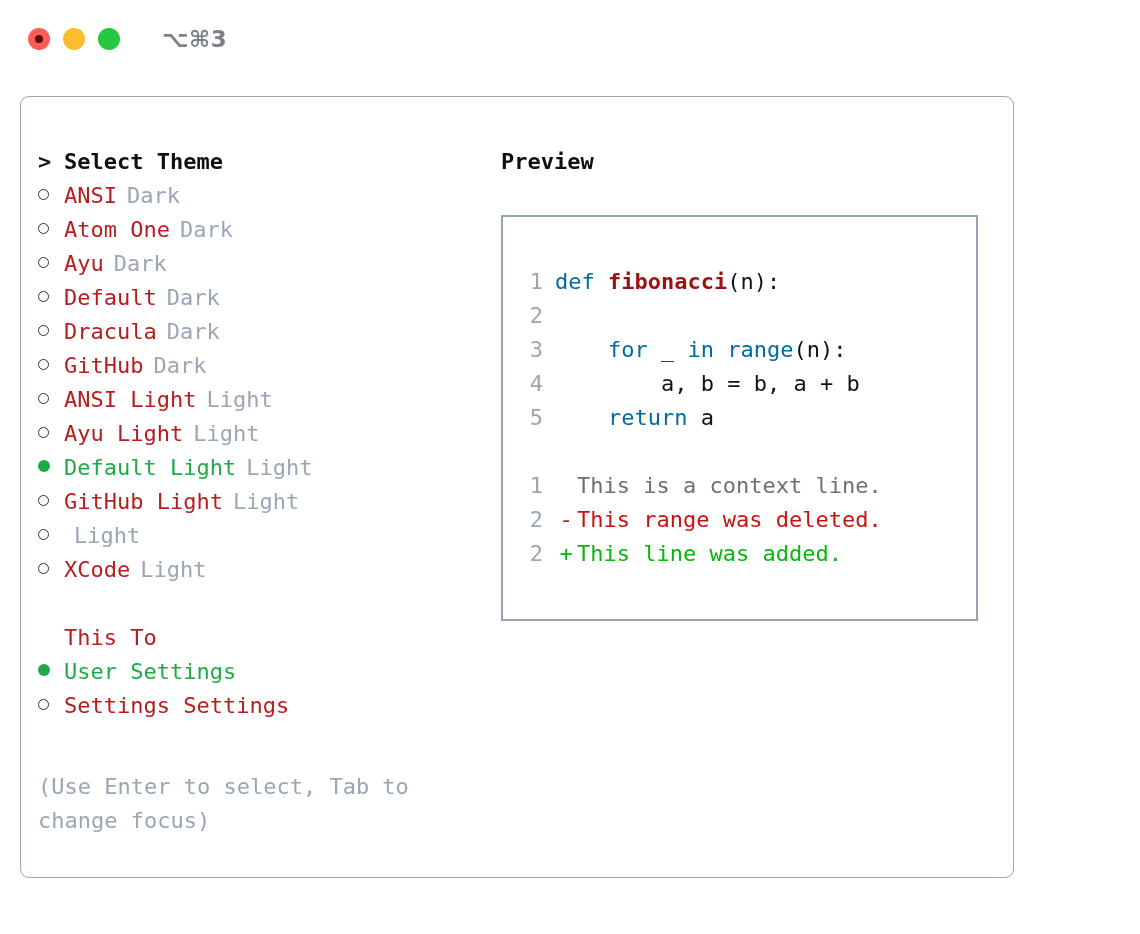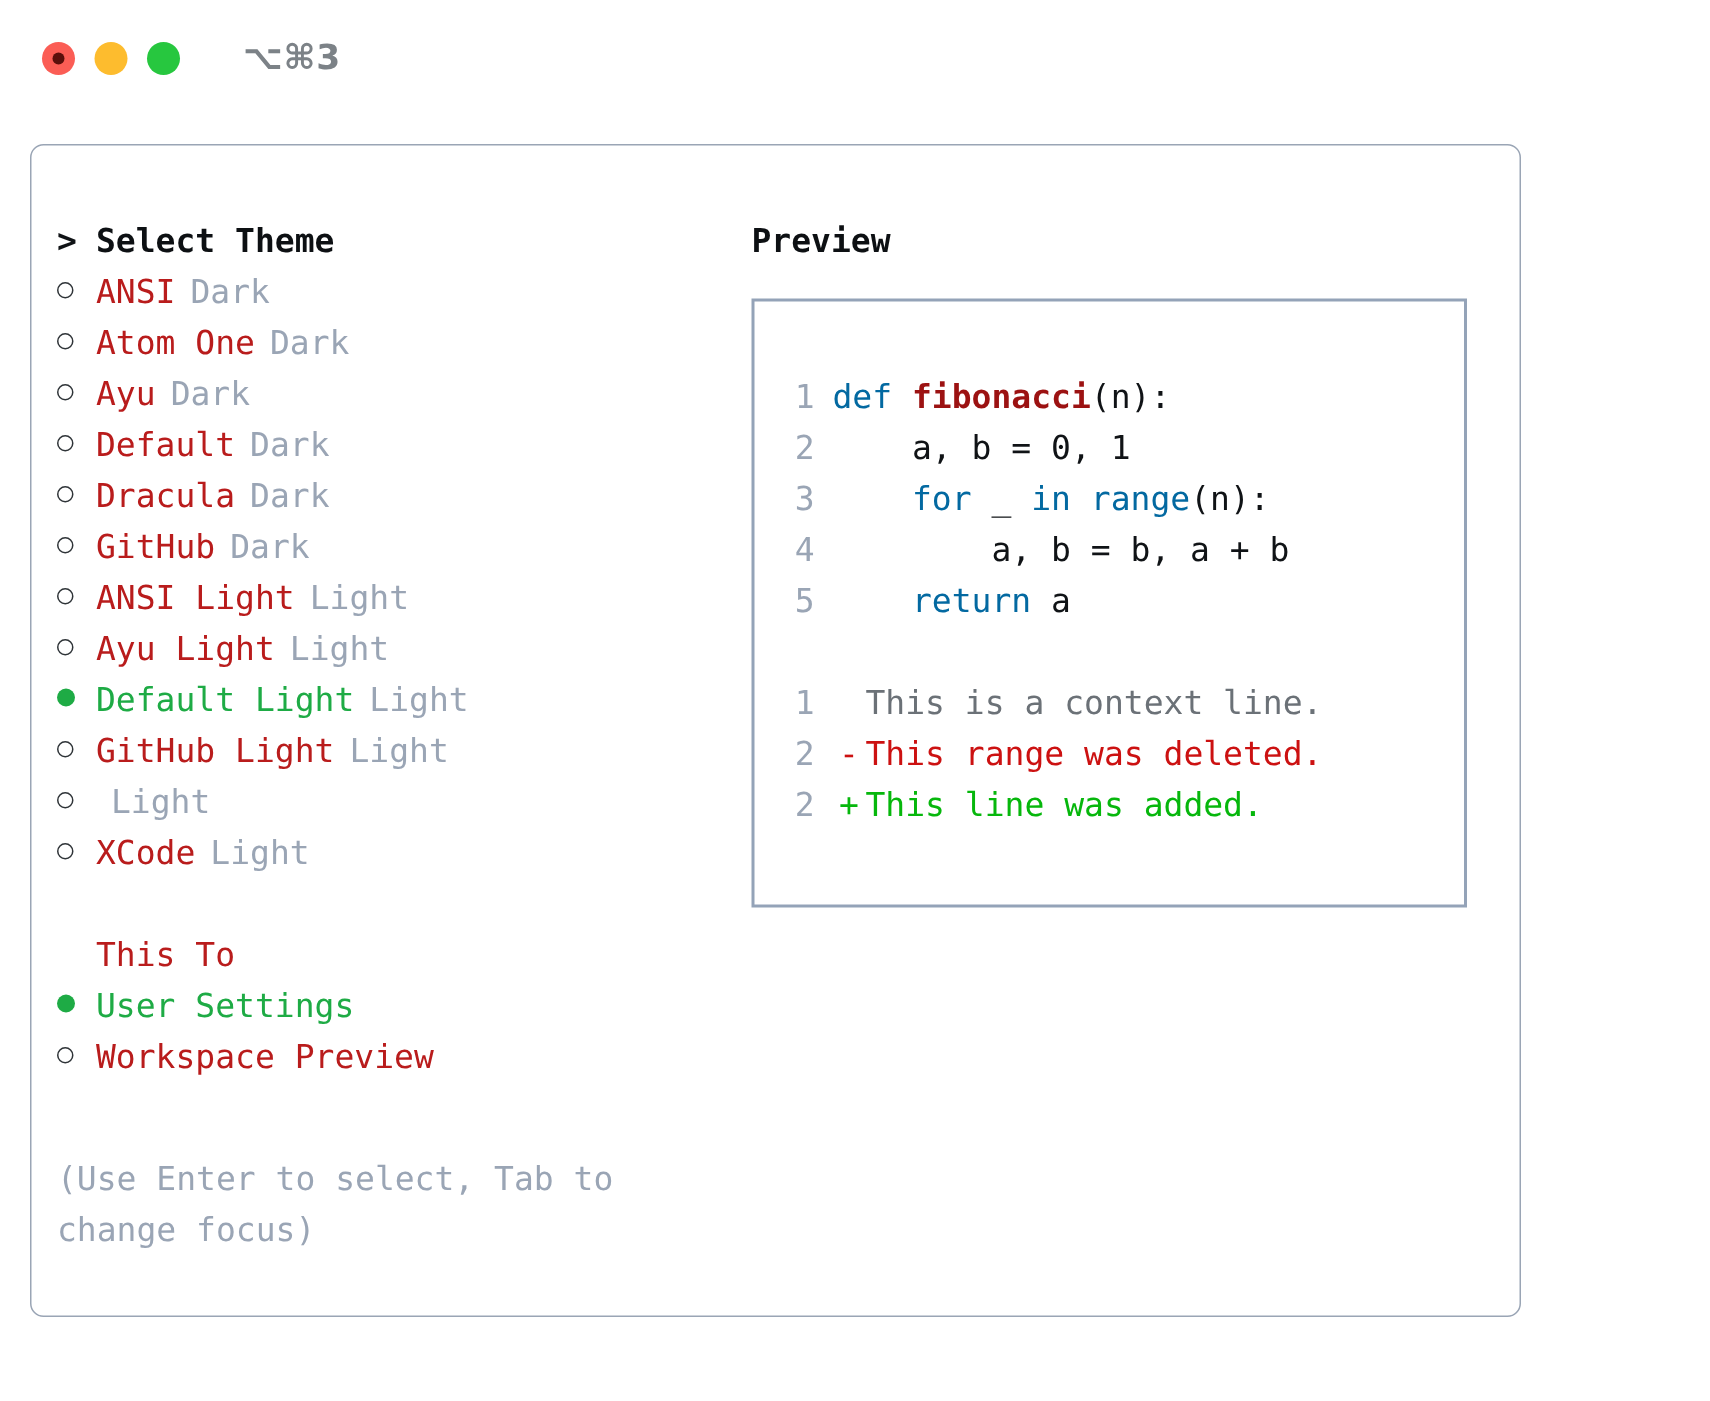--- a/index.html
+++ b/index.html
@@ -157,21 +157,21 @@
     position: absolute;
     left: 480px;
     top: 48px;
     width: 490px;
   }
   #preview-title {
     font-size: 22px;
     line-height: 34px;
     font-weight: bold;
     color: #0d1013;
-    margin-bottom: 20px;
+    margin-bottom: 36px;
   }
   #preview-box {
     width: 477px;
     height: 406px;
     border: 2px solid #94a3b8;
     box-sizing: border-box;
     background: #ffffff;
     position: relative;
   }
   #code-area {
@@ -313,40 +313,39 @@
           <span class="label">This To</span>
         </div>
 
         <div class="row">
           <span class="marker"><span class="bullet-dot"></span></span>
           <span class="label sel">User Settings</span>
         </div>
 
         <div class="row">
           <span class="marker"><span class="bullet-ring"></span></span>
-          <span class="label">Workspace Preview</span>
+          <span class="label">Settings Settings</span>
         </div>
       </div>
 
       <div id="hint">(Use Enter to select, Tab to change focus)</div>
 
       <div id="right-col">
         <div id="preview-title">Preview</div>
 
         <div id="preview-box">
           <div id="code-area">
 
             <div class="code-line">
               <span class="lineno">1</span>
               <span class="code-text"><span class="tok-kw">def </span><span class="tok-fn">fibonacci</span><span class="tok-plain">(n):</span></span>
             </div>
 
             <div class="code-line">
               <span class="lineno">2</span>
-              <span class="code-text"><span class="tok-plain">    a, b = 0, 1</span></span>
             </div>
 
             <div class="code-line">
               <span class="lineno">3</span>
               <span class="code-text"><span class="tok-plain">    </span><span class="tok-kw">for</span><span class="tok-plain"> _ </span><span class="tok-kw">in</span><span class="tok-plain"> </span><span class="tok-kw">range</span><span class="tok-plain">(n):</span></span>
             </div>
 
             <div class="code-line">
               <span class="lineno">4</span>
               <span class="code-text"><span class="tok-plain">        a, b = b, a + b</span></span>

